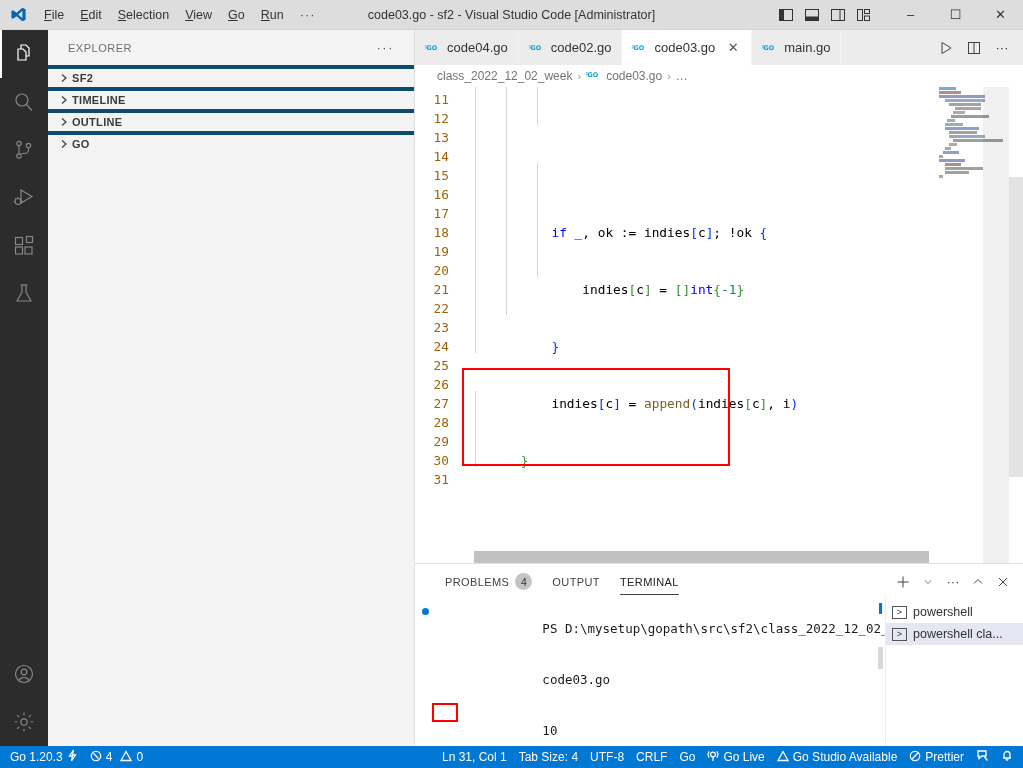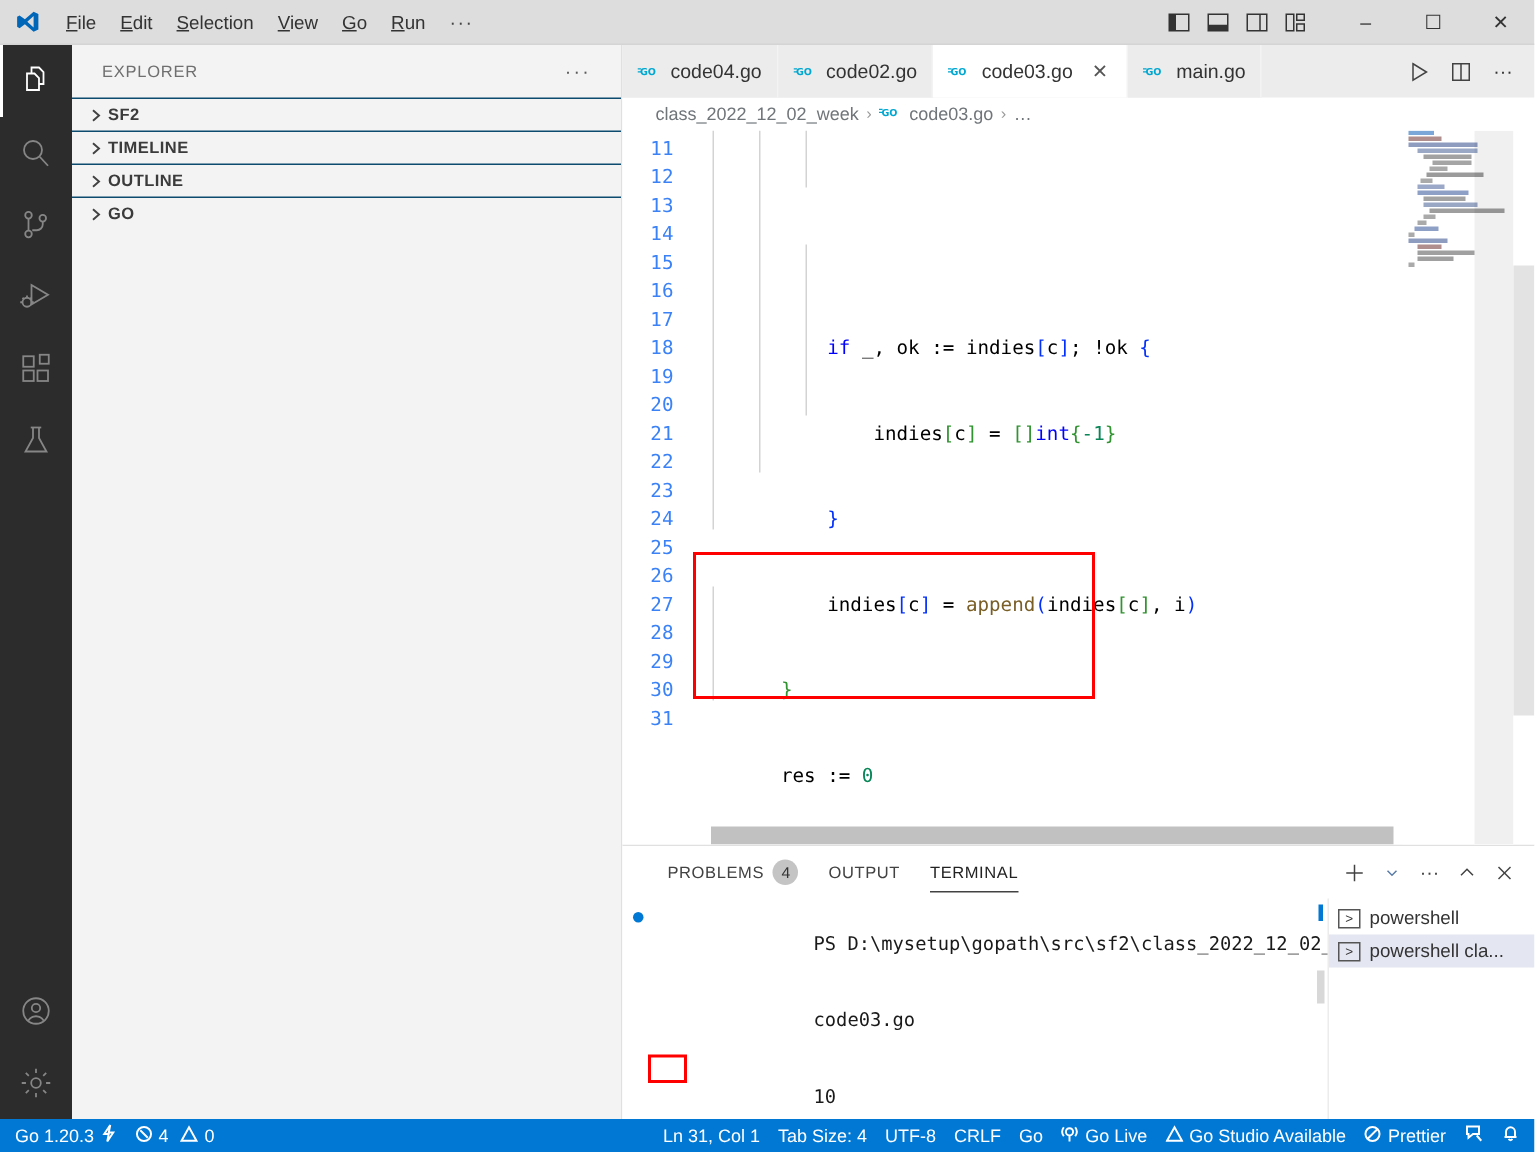--- a/index.html
+++ b/index.html
@@ -69,21 +69,21 @@
     border-right: 1px solid #e0e0e0;
   }
   .sidebar-title {
     height: 35px; display: flex; align-items: center; padding: 0 20px;
     font-size: 11px; letter-spacing: .5px; color: #6f6f6f; text-transform: uppercase;
   }
   .sidebar-title .dots { margin-left: auto; letter-spacing: 1.5px; color: #5a5a5a; font-size: 13px; }
   .tree-section {
     height: 22px; display: flex; align-items: center; padding: 0 4px 0 8px;
     font-size: 11px; font-weight: bold; color: #3b3b3b; letter-spacing: .3px;
-    border-top: 1px solid #0c4a6e; cursor: default;
+    border-top: 4px solid #0c4a6e; cursor: default;
   }
   .tree-section:first-of-type { border-top: none; }
   .chev { width: 16px; display: inline-flex; align-items: center; justify-content: center; color: #5a5a5a; }
   .chev svg { stroke: #424242; stroke-width: 1.3; fill: none; }
 
   
   .editor-group { flex: 1 1 auto; display: flex; flex-direction: column; min-width: 0; background: #ffffff; }
   .tabs-row { height: 35px; display: flex; background: #ececec; flex: 0 0 35px; position: relative; }
   .tab {
     display: flex; align-items: center; gap: 6px; padding: 0 10px; height: 35px;
@@ -106,21 +106,21 @@
   .bc-item { display: flex; align-items: flex-end; gap: 4px; cursor: default; }
 
   
   .editor-wrap { flex: 1 1 auto; position: relative; min-height: 0; overflow: hidden; background: #ffffff; }
   .code-area {
     position: absolute; inset: 0 0 0 0; display: flex; overflow: hidden;
     font-family: "DejaVu Sans Mono", monospace; font-size: 12.8px; line-height: 19px;
   }
   .gutter {
     width: 44px; flex: 0 0 44px; text-align: right; padding-right: 10px;
-    color: #3b82f6; user-select: none; padding-top: 3px;
+    color: #a16207; user-select: none; padding-top: 3px;
   }
   .gutter div { height: 19px; }
   .code-lines { flex: 1 1 auto; position: relative; padding-top: 3px; white-space: pre; color: #000; }
   .code-lines .ln { height: 19px; }
   .indent-guide {
     position: absolute; top: 0; bottom: 0; width: 1px; background: #d3d3d3;
   }
   .minimap {
     position: absolute; right: 14px; top: 0; width: 74px; bottom: 0;
     background: #ffffff; overflow: hidden;
@@ -222,20 +222,21 @@
     </div>
     <div class="menubar">
       <div class="menu-item"><u>F</u>ile</div>
       <div class="menu-item"><u>E</u>dit</div>
       <div class="menu-item"><u>S</u>election</div>
       <div class="menu-item"><u>V</u>iew</div>
       <div class="menu-item"><u>G</u>o</div>
       <div class="menu-item"><u>R</u>un</div>
       <div class="menu-more">···</div>
     </div>
+    <div class="title-center">code03.go - sf2 - Visual Studio Code [Administrator]</div>
     <div class="win-controls">
       <div class="layout-icons">
         <div class="layout-icon">
           <svg width="16" height="16" viewBox="0 0 16 16">
               <rect x="1.5" y="2.5" width="13" height="11" fill="none" stroke="#333"></rect>
               <rect x="1.5" y="2.5" width="4.5" height="11" fill="#333"></rect>
             </svg>
         </div>
         <div class="layout-icon">
           <svg width="16" height="16" viewBox="0 0 16 16">
@@ -463,21 +464,20 @@
             <div class="indent-guide" style="left:16px;top:0;height:266px;"></div>
             <div class="indent-guide" style="left:47px;top:0;height:228px;"></div>
             <div class="indent-guide" style="left:78px;top:0;height:38px;"></div>
             <div class="indent-guide" style="left:78px;top:76px;height:114px;"></div>
             <div class="indent-guide" style="left:16px;top:304px;height:76px;"></div>
             <div class="ln"><span class="pl">            </span><span class="k">if</span> <span class="pl">_, ok :=</span> <span class="pl">indies</span><span class="br1">[</span><span class="pl">c</span><span class="br1">]</span><span class="pl">; !ok </span><span class="br1">{</span></div>
             <div class="ln"><span class="pl">                indies</span><span class="br2">[</span><span class="pl">c</span><span class="br2">]</span><span class="pl"> = </span><span class="br2">[]</span><span class="k">int</span><span class="br2">{</span><span class="nm">-1</span><span class="br2">}</span></div>
             <div class="ln"><span class="pl">            </span><span class="br1">}</span></div>
             <div class="ln"><span class="pl">            indies</span><span class="br1">[</span><span class="pl">c</span><span class="br1">]</span><span class="pl"> = </span><span class="fn">append</span><span class="br1">(</span><span class="pl">indies</span><span class="br2">[</span><span class="pl">c</span><span class="br2">]</span><span class="pl">, i</span><span class="br1">)</span></div>
             <div class="ln"><span class="pl">        </span><span class="br2">}</span></div>
-            <div class="ln"><span class="pl">        res := </span><span class="nm">0</span></div>
             
             
             
             
             
             
             
             
             
             

